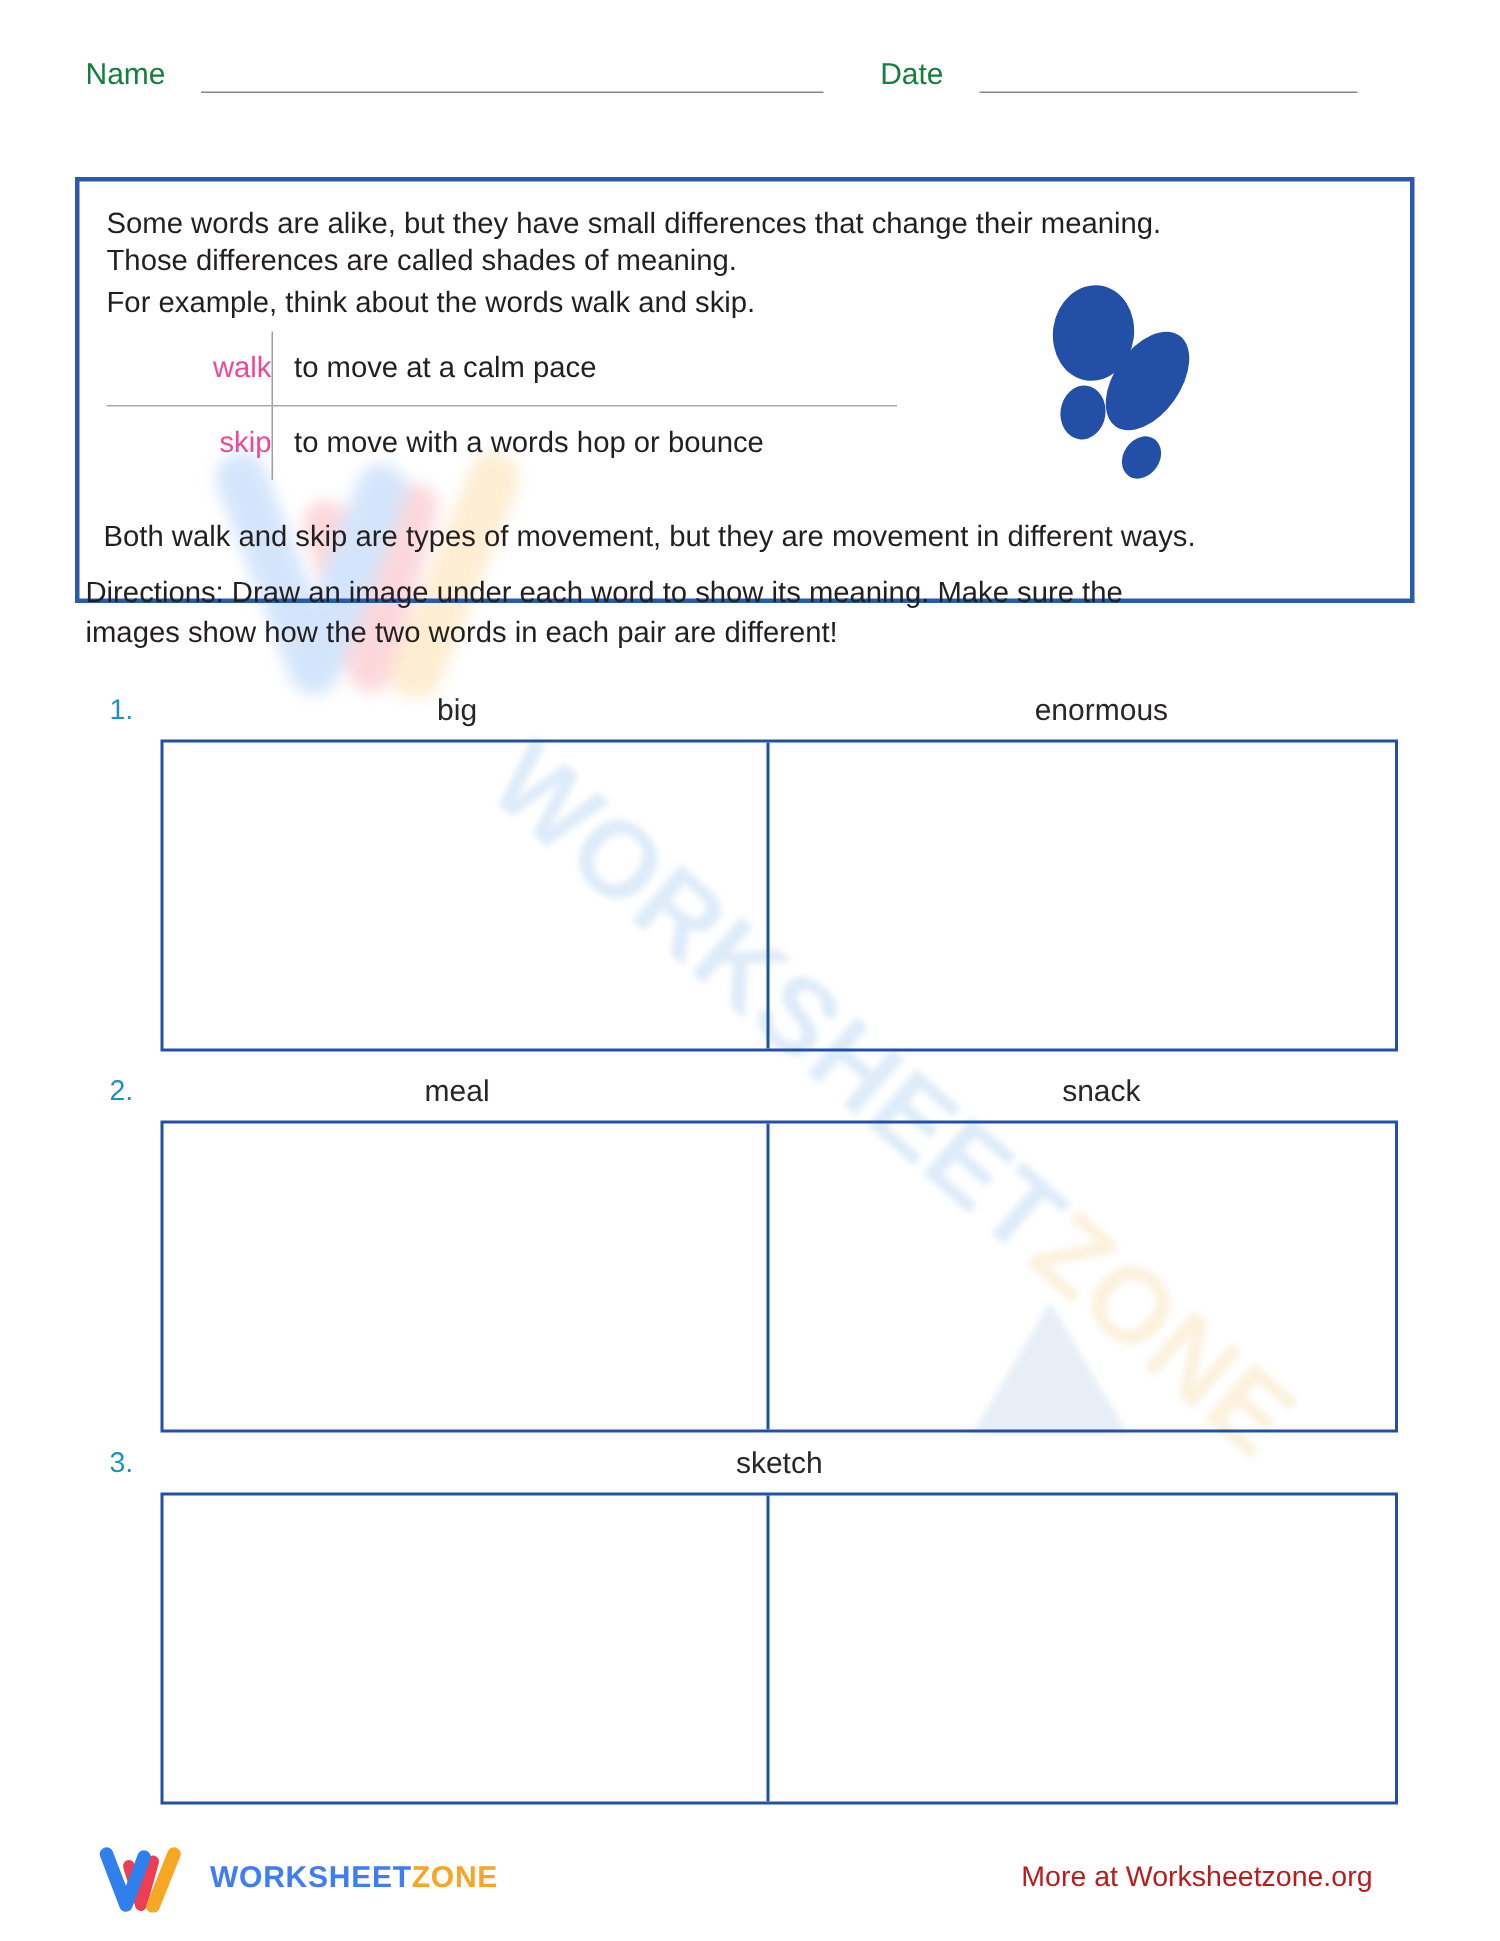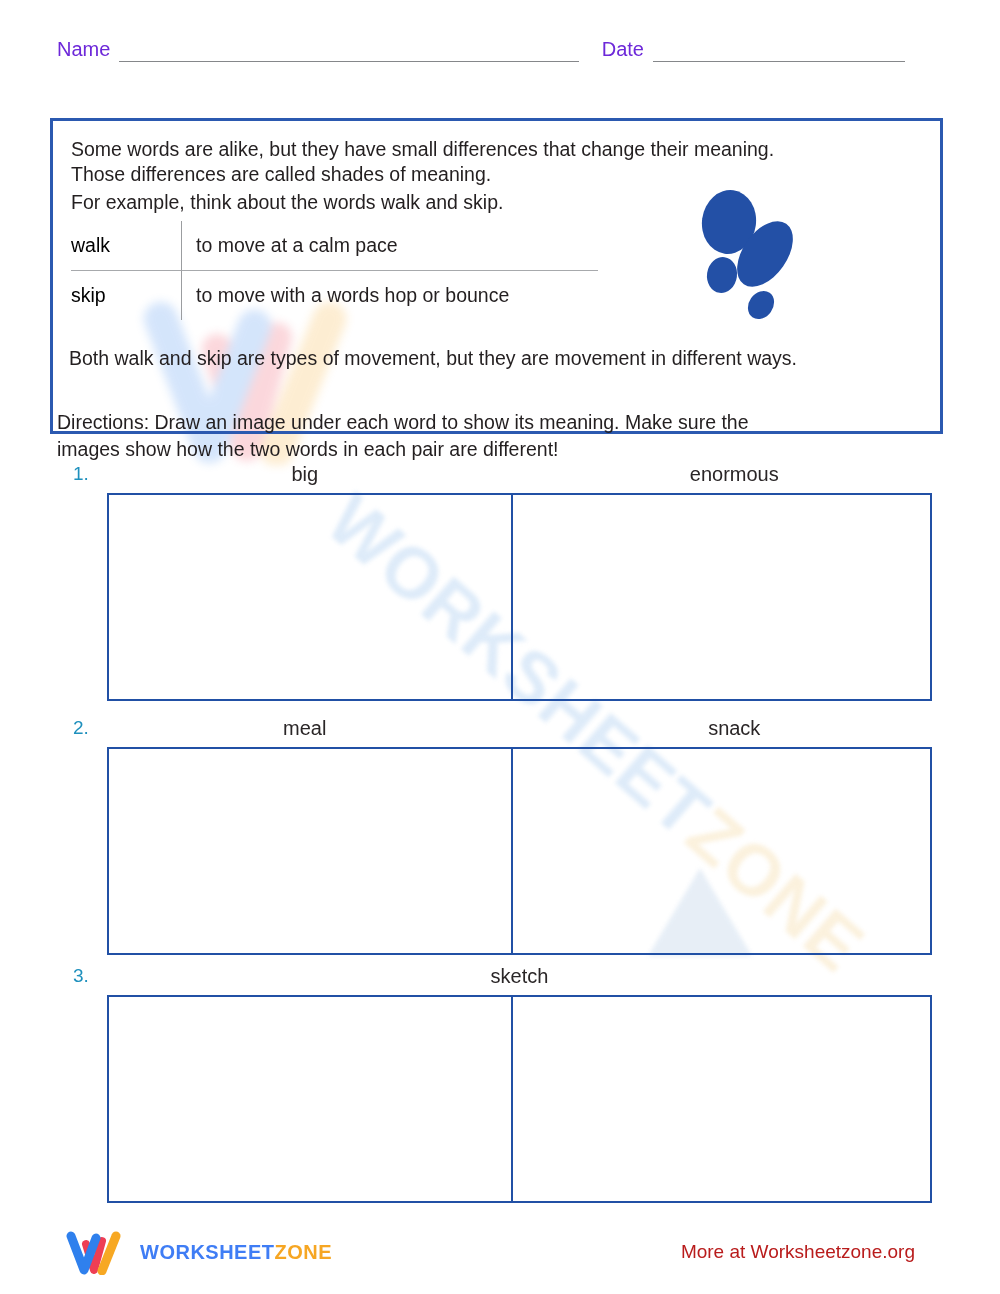--- a/index.html
+++ b/index.html
@@ -23,51 +23,51 @@
     transform:rotate(41deg);text-align:center;white-space:nowrap;
     font-size:72px;font-weight:bold;letter-spacing:1px;
     filter:blur(2px);opacity:.55;
   }
   .wm-part1{color:#c3dbf4;}
   .wm-part2{color:#f8e6c2;}
 
   
   .name-row{
     position:absolute;left:57px;top:38px;width:848px;
-    display:flex;align-items:flex-start;gap:9px;
-    font-size:20px;color:#6d28d9;
+    display:flex;align-items:center;gap:24px;
+    font-size:20px;color:#15803d;
   }
   .fill-line{height:24px;border-bottom:1.6px solid #85878a;}
   .name-line{flex:1;margin-right:14px;}
   .date-line{width:252px;}
 
   
   .intro-box{
-    position:absolute;left:50px;top:118px;width:893px;height:316px;
+    position:absolute;left:50px;top:118px;width:893px;height:284px;
     border:3px solid #2b59b0;background:transparent;
     padding:16px 12px 0 18px;font-size:19.5px;line-height:25px;
   }
   .intro-line{white-space:nowrap;}
   .example{margin-top:3px;}
   .def-table{
     margin-top:6px;width:527px;
     display:grid;grid-template-columns:111px 1fr;
   }
   .def-word{
-    color:#000000;text-align:left;padding:12px 0;
+    color:#ec4899;text-align:right;padding:12px 0;
     border-right:1.5px solid #9b9da0;
   }
   .def-text{padding:12px 0 12px 14px;}
   .sep{border-bottom:1.4px solid #a7a9ac;}
   .conclusion{position:absolute;left:16px;top:225px;white-space:nowrap;}
   .footprints{position:absolute;left:645px;top:66px;}
 
   
   .directions{
-    position:absolute;left:57px;top:409px;
+    position:absolute;left:57px;top:382px;
     font-size:19.5px;line-height:26.5px;
   }
 
   
   .pair-number{
     position:absolute;left:73px;font-size:19px;color:#1e90bd;
   }
   .pair-labels{
     position:absolute;left:107px;width:825px;display:flex;
     font-size:20px;color:#2a2627;gap:34px;

